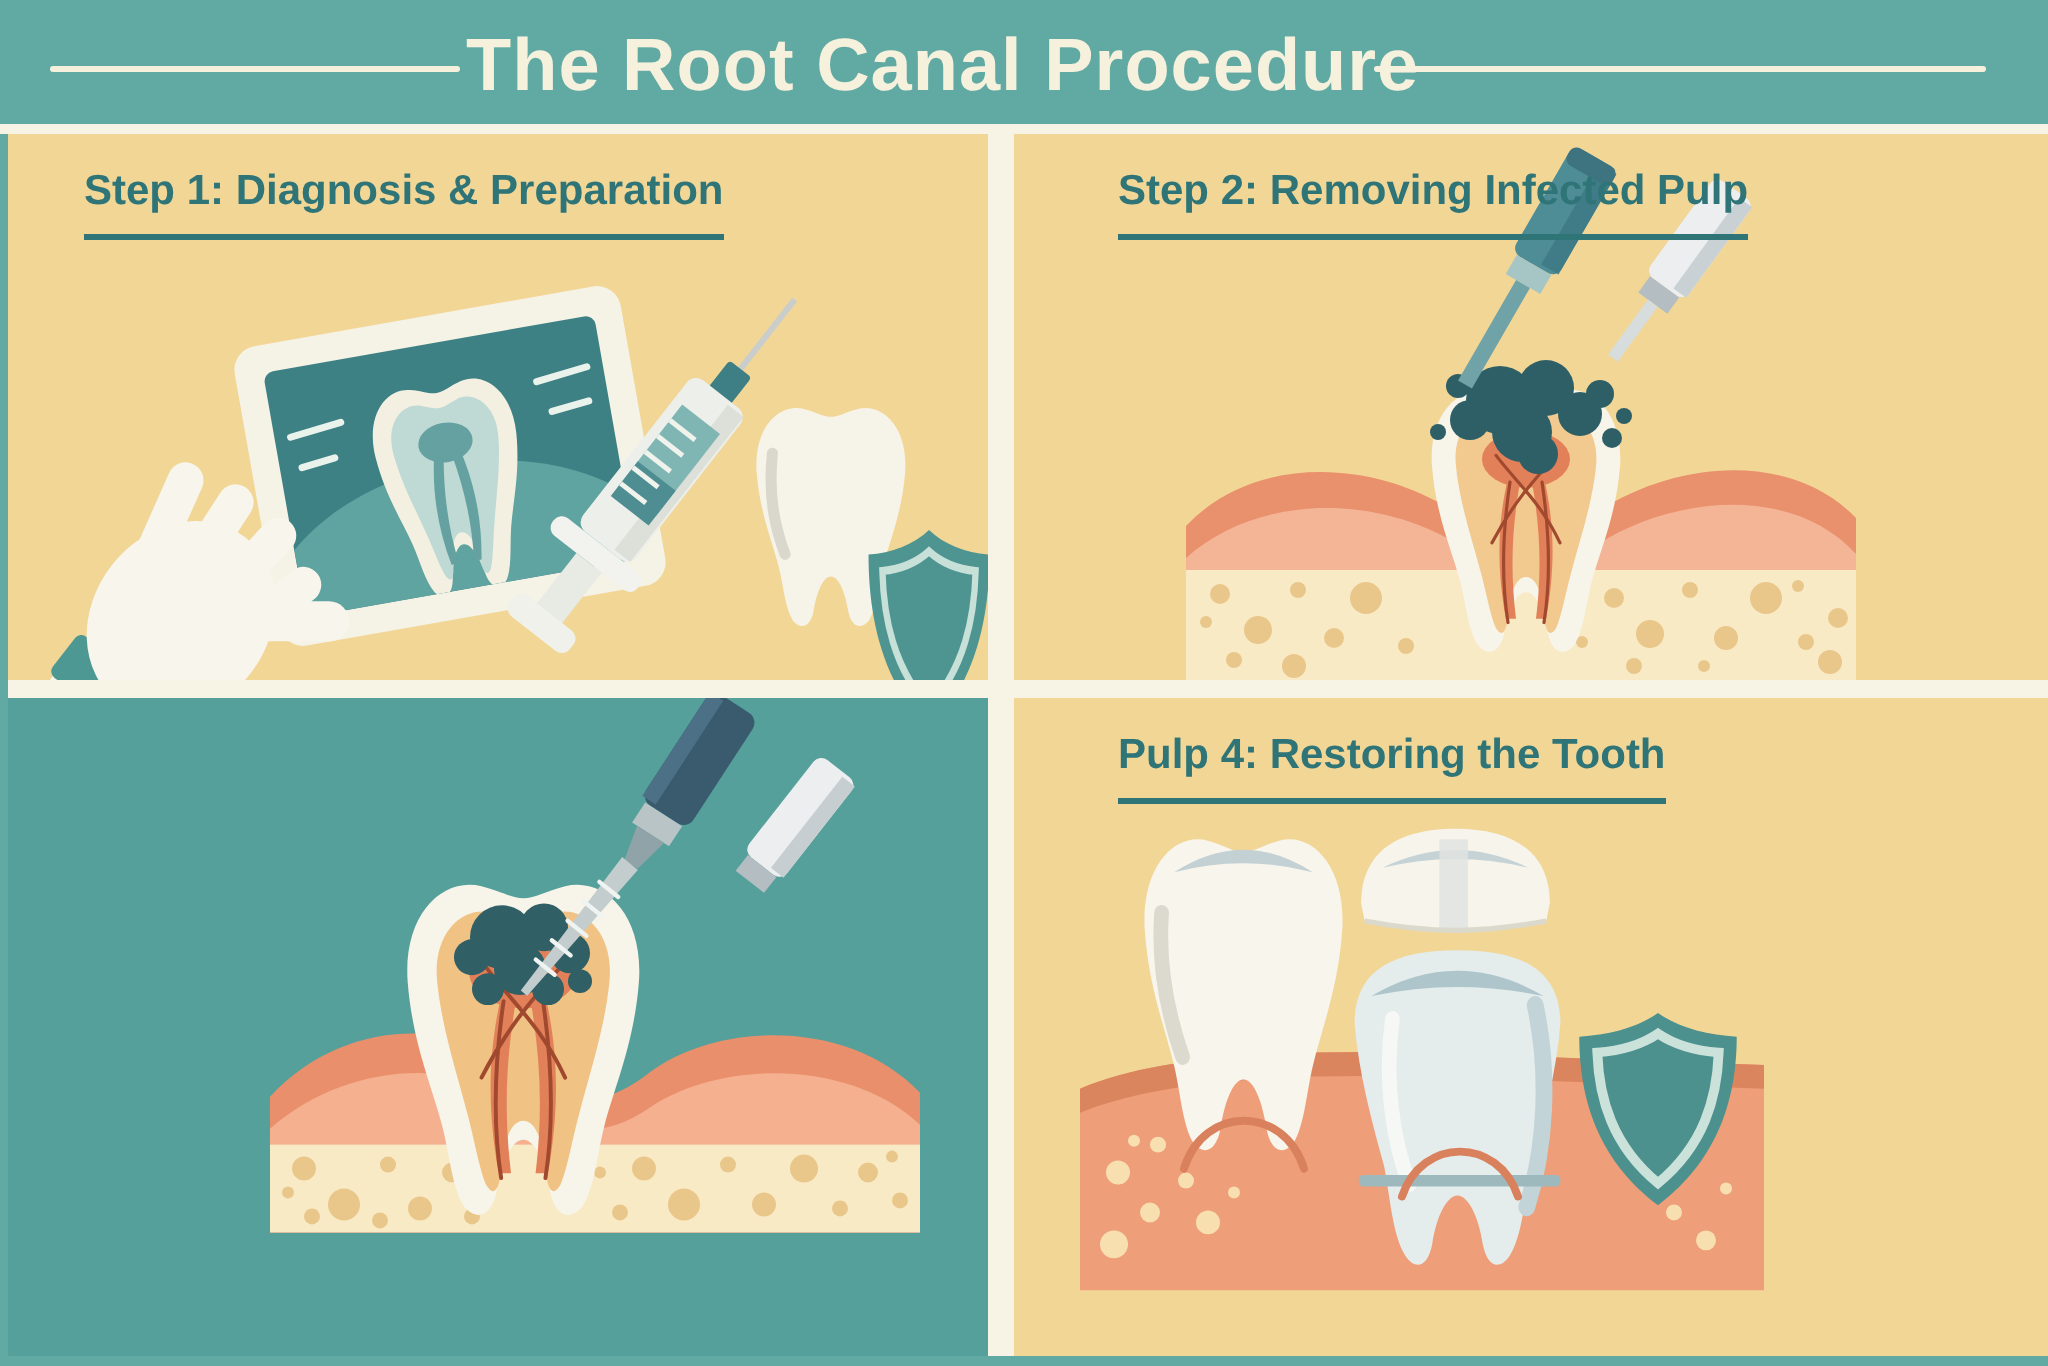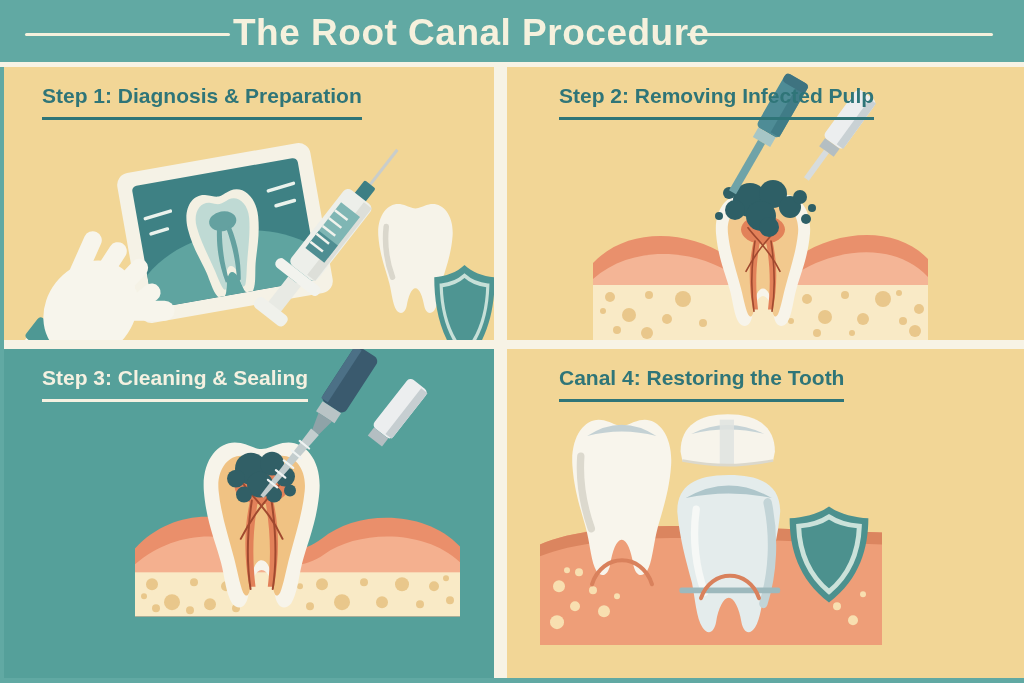--- a/index.html
+++ b/index.html
@@ -209,21 +209,20 @@
         <g transform="translate(330,70) rotate(36)">
           <rect x="-12" y="-52" width="24" height="60" rx="5" fill="#ECEEEF"></rect>
           <rect x="4" y="-50" width="8" height="56" fill="#C9D1D4"></rect>
           <rect x="-9" y="8" width="18" height="10" fill="#B4BEC2"></rect>
           <rect x="-3" y="18" width="6" height="34" fill="#D7DCDD"></rect>
         </g>
       </svg>
     </section>
 
     <section class="panel panel-teal">
-      <h2 class="step-label">Step 3: Cleaning &amp; Sealing</h2>
       <svg class="illus" viewBox="0 0 490 330" preserveAspectRatio="none">
         <g>
           <path d="M131,268 L131,200 C168,160 225,160 258,188 C278,205 298,205 318,190 C352,162 420,160 456,198 L456,268 Z" fill="#EA8F6B"></path>
           <path d="M131,268 L131,216 C170,182 226,180 258,205 C278,220 300,220 320,206 C354,182 420,180 456,214 L456,268 Z" fill="#F4B08F"></path>
         </g>
         <g>
           <rect x="131" y="224" width="325" height="44" fill="#F9EAC6"></rect>
           <g fill="#E9C78B">
             <circle cx="148" cy="236" r="6"></circle>
               <circle cx="168" cy="254" r="8"></circle>
@@ -281,21 +280,21 @@
             <line x1="287.8" y1="102" x2="297.2" y2="109.6"></line>
             <line x1="279.8" y1="111.7" x2="289.2" y2="119.3"></line>
             <line x1="271.9" y1="121.5" x2="281.3" y2="129.1"></line>
             <line x1="263.9" y1="131.2" x2="273.3" y2="138.8"></line>
           </g>
         </g>
       </svg>
     </section>
 
     <section class="panel panel-tan panel-right">
-      <h2 class="step-label">Canal 4: Restoring the Tooth</h2>
+      <h2 class="step-label">Pulp 4: Restoring the Tooth</h2>
       <svg class="illus" viewBox="0 0 517 330" preserveAspectRatio="none">
         <g>
           <path d="M33,297 L33,196 C70,180 130,176 210,178 L375,184 L375,297 Z" fill="#EE9E78"></path>
           <path d="M33,196 C70,180 130,176 210,178 L375,184 L375,196 L210,190 C132,188 72,192 33,208 Z" fill="#DB855F"></path>
           <g fill="#F8DFB0">
             <circle cx="52" cy="238" r="6"></circle>
               <circle cx="68" cy="258" r="5"></circle>
               <circle cx="50" cy="274" r="7"></circle>
             <circle cx="86" cy="242" r="4"></circle>
               <circle cx="97" cy="263" r="6"></circle>

